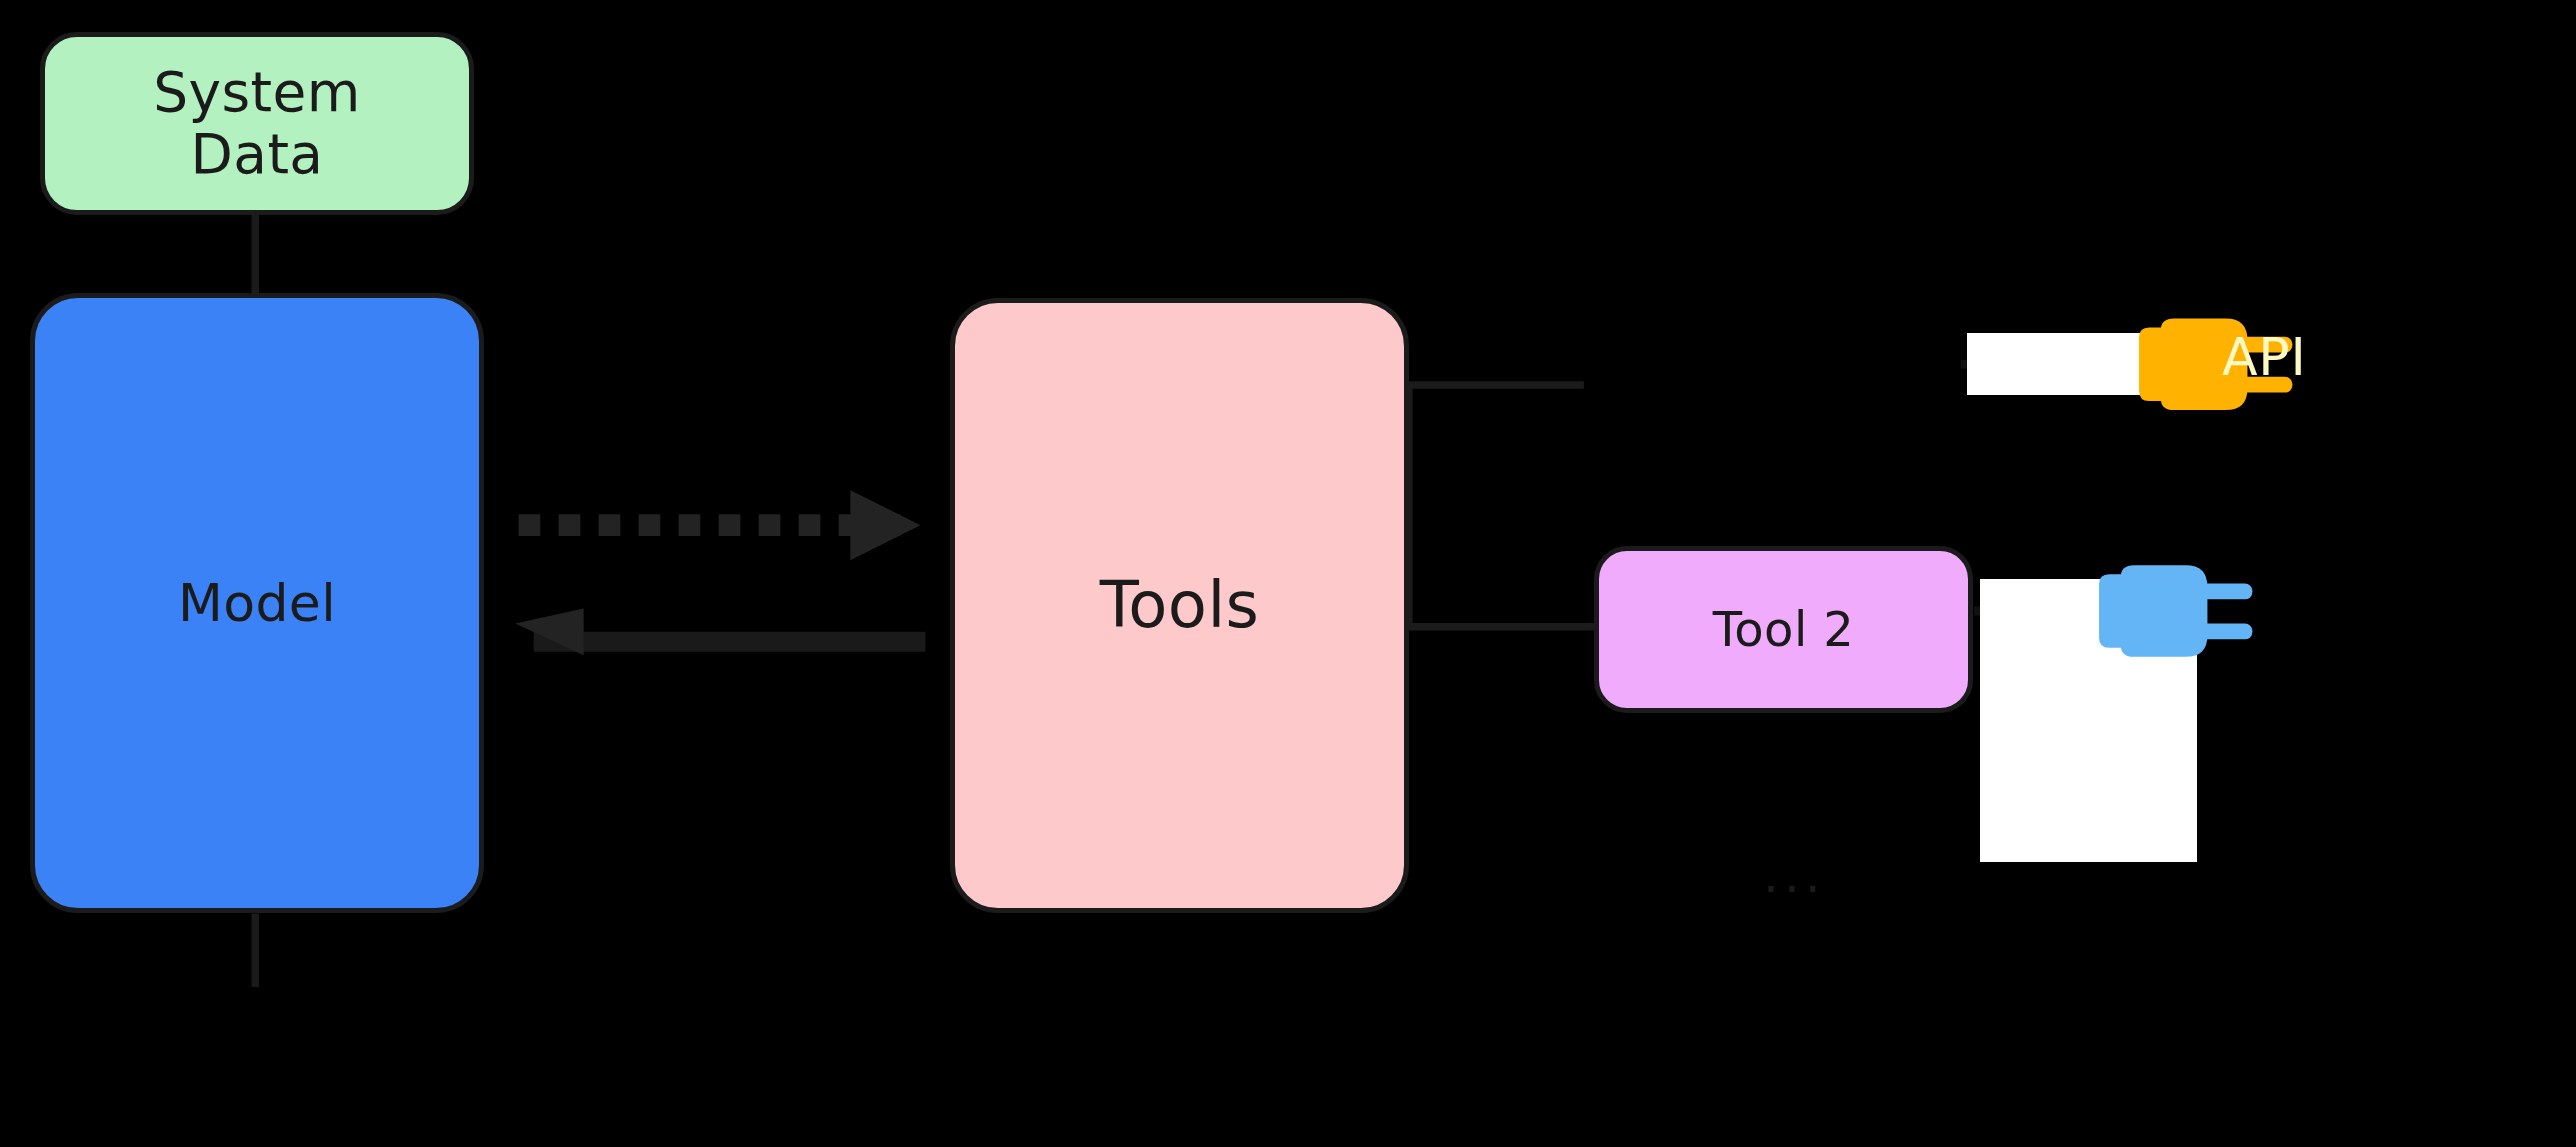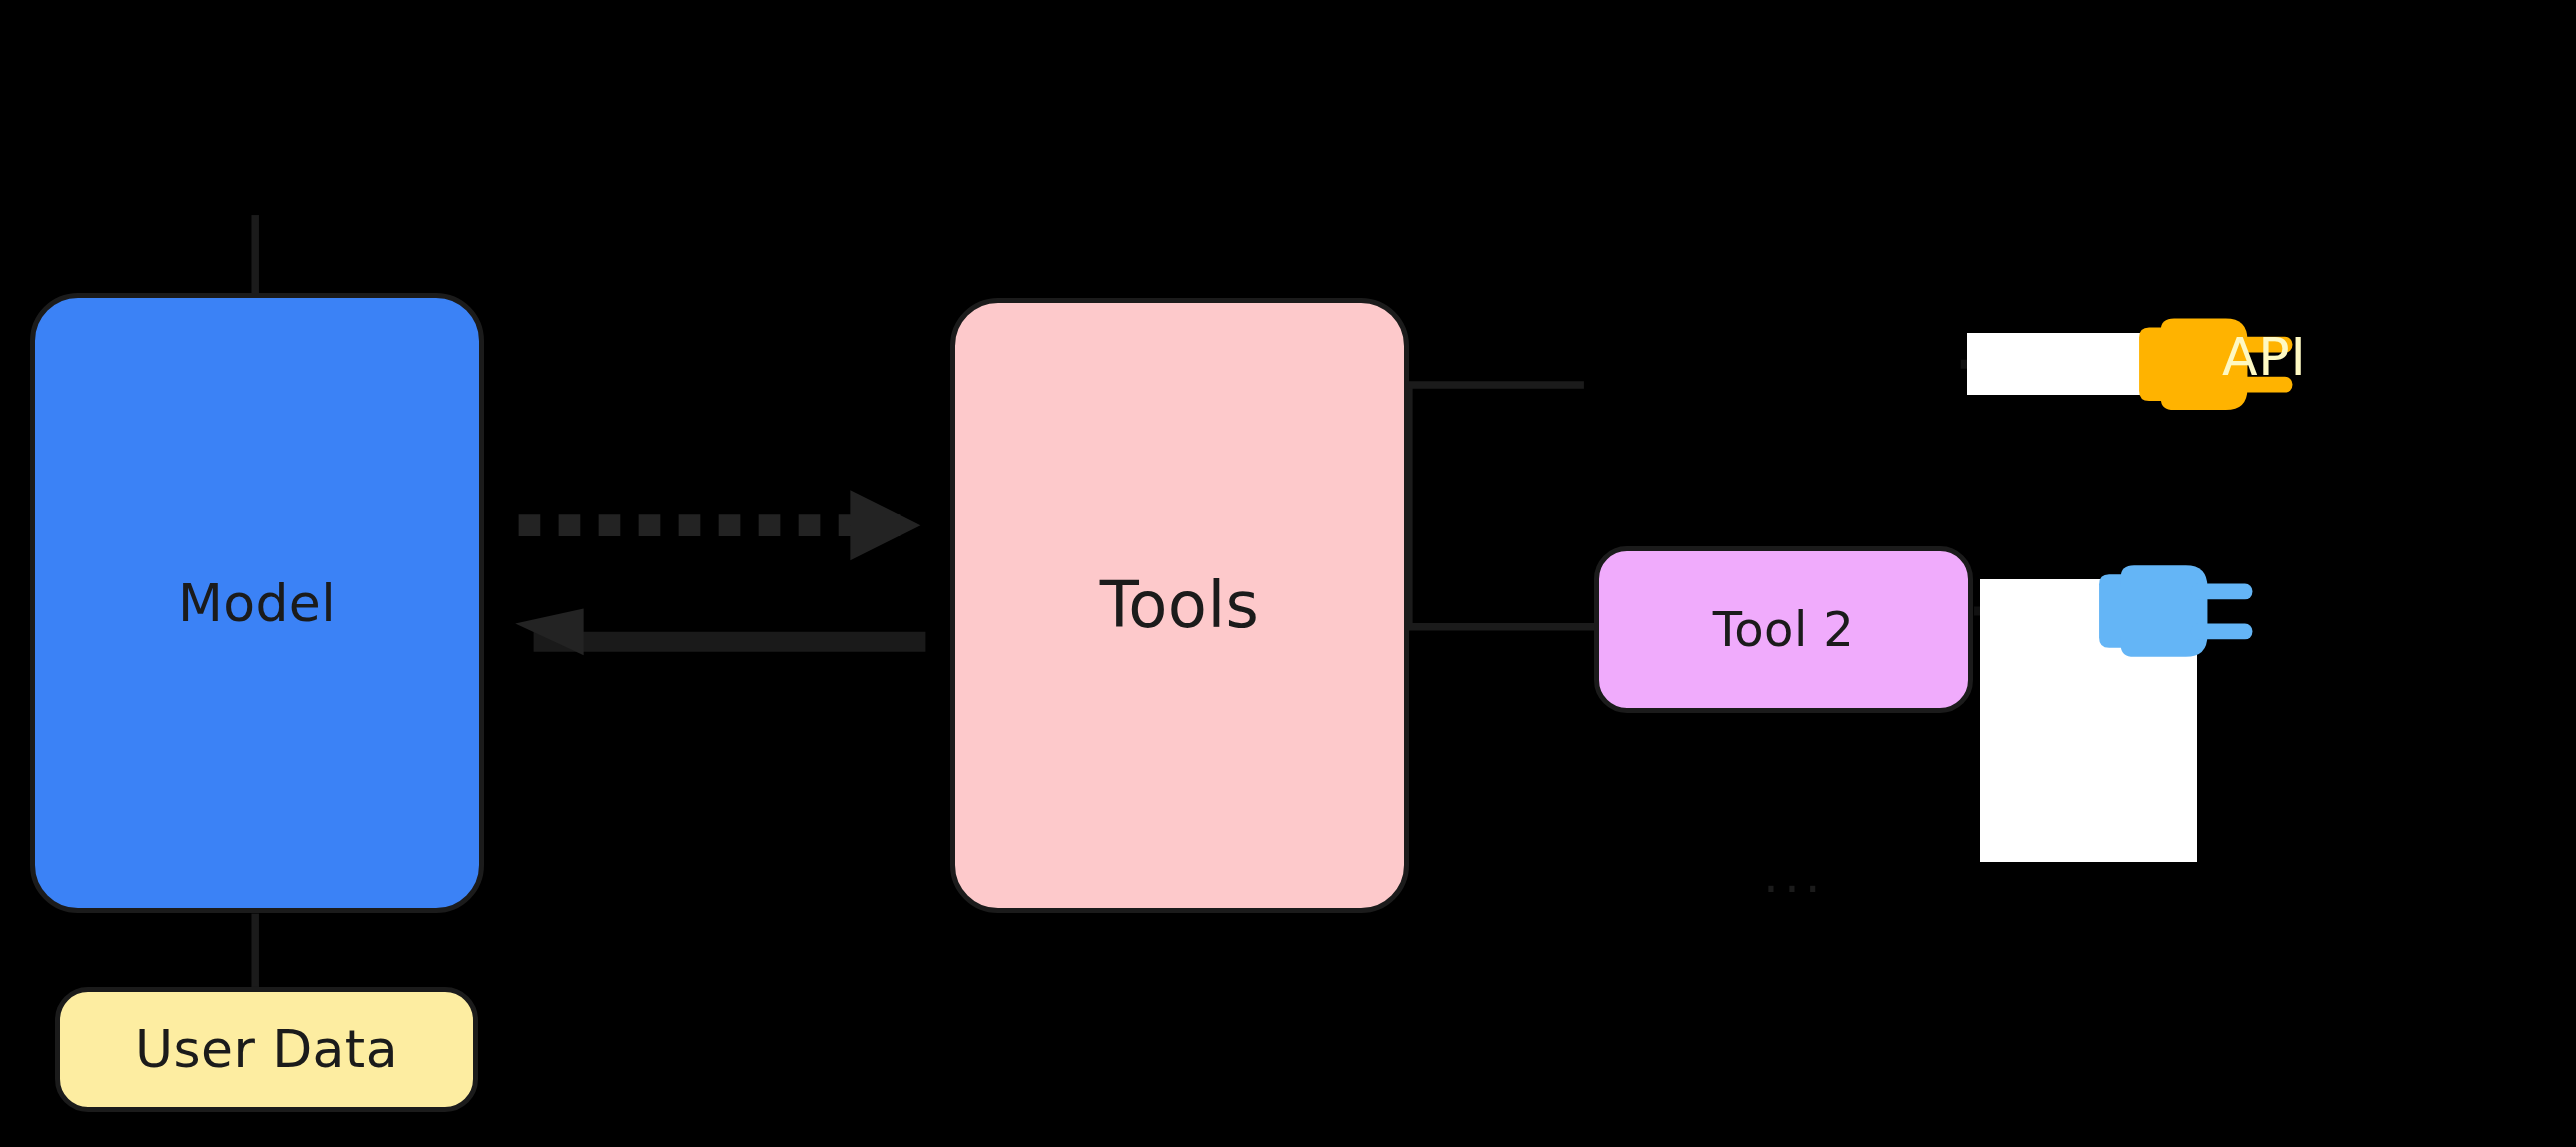--- a/index.html
+++ b/index.html
@@ -139,24 +139,25 @@
     </g>
 
     <g>
       <path d="M2518 701 q0 -12 12 -12 l18 0 q14 0 14 14 l0 60 q0 14 -14 14 l-18 0 q-12 0 -12 -12 z" fill="#64b5f6"></path>
       <path d="M2544 692 q0 -14 16 -14 l62 0 q26 0 26 26 l0 58 q0 26 -26 26 l-62 0 q-16 0 -16 -14 z" fill="#64b5f6"></path>
       <rect x="2628" y="700" width="74" height="19" rx="9" fill="#64b5f6"></rect>
       <rect x="2628" y="748" width="74" height="19" rx="9" fill="#64b5f6"></rect>
     </g>
   </svg>
 
+  <div class="node" id="system-data">System
+Data</div>
 
   <div class="node" id="model">Model</div>
 
-  <div class="node" id="user-data">User Data</div>
 
   <div class="node" id="tools">Tools</div>
 
 
   <div class="node" id="tool-2">Tool 2</div>
 
   <div class="label-dim" id="api-label">API</div>
 
 
   <div class="ellipsis" id="tool-ellipsis">...</div>

